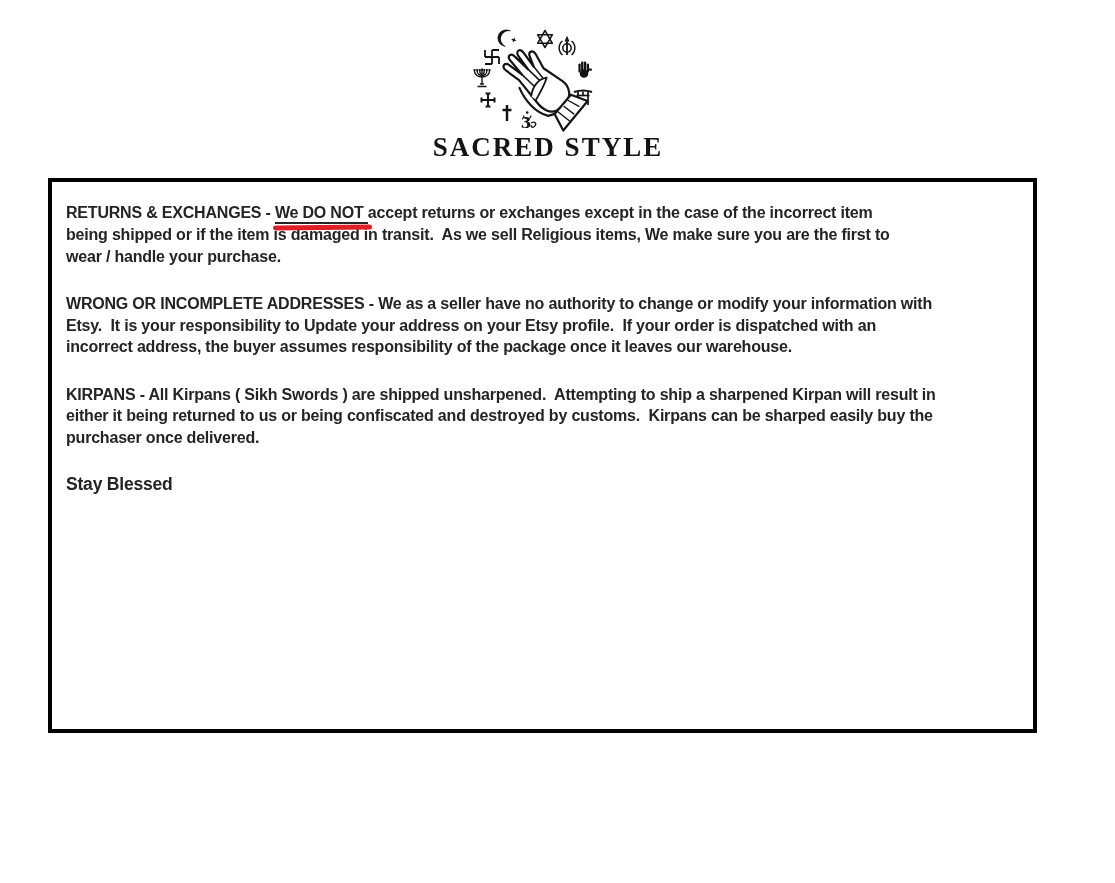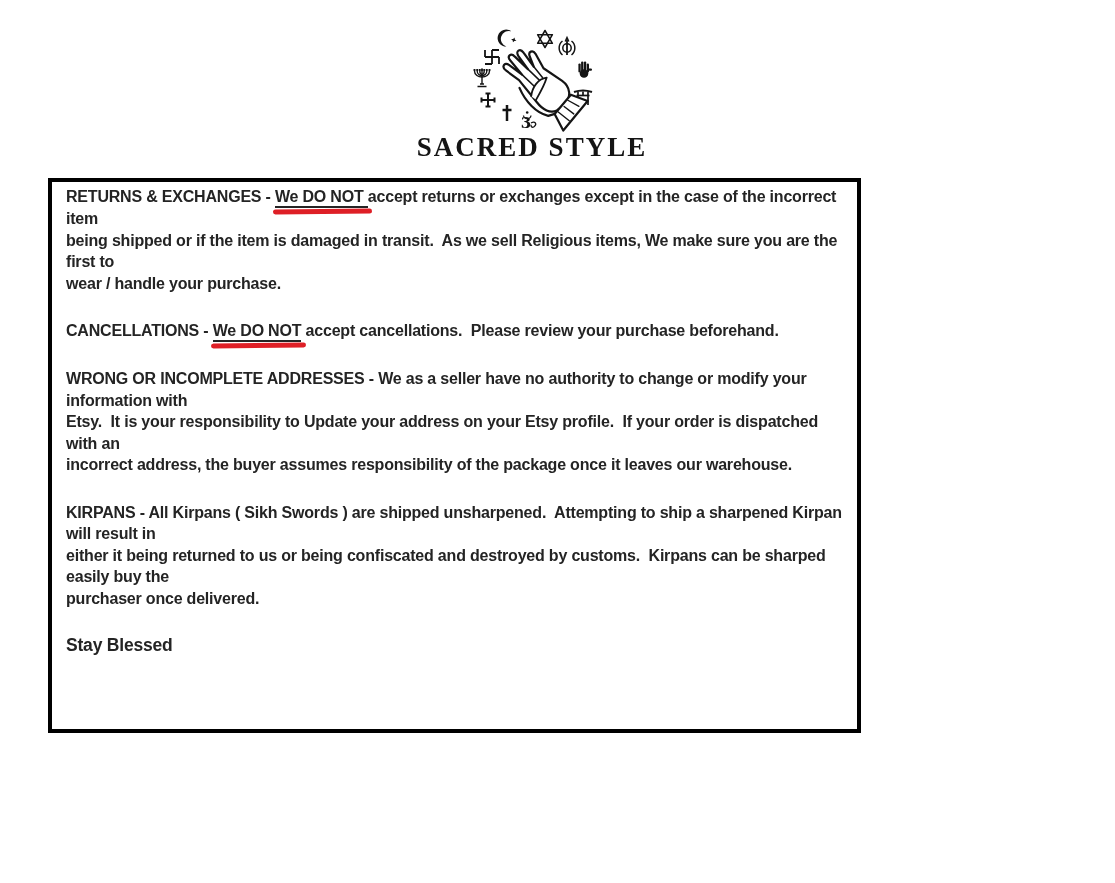--- a/index.html
+++ b/index.html
@@ -9,37 +9,37 @@
     background:#ffffff;
     overflow:hidden;
     font-family:"Liberation Sans",sans-serif;
   }
   
   .logo-art{
     position:absolute;left:455px;top:22px;
     width:170px;height:114px;
   }
   .wordmark{
-    position:absolute;left:352px;top:132px;width:360px;
+    position:absolute;left:368px;top:132px;width:360px;
     text-align:center;
     font-family:"Liberation Serif",serif;
     font-weight:700;
     font-size:27px;line-height:30px;
     letter-spacing:2px;
     color:#141414;
     white-space:nowrap;
   }
   
   .policy-box{
     position:absolute;left:48px;top:178px;
-    width:813px;height:555px;
+    width:989px;height:555px;
     box-sizing:border-box;
     border:4px solid #000;
     background:#fff;
-    padding:4px 6px 0 14px;
+    padding:20px 6px 0 14px;
   }
   .policy-box p{
     margin:0 0 26px 0;
     font-weight:700;
     font-size:16px;
     line-height:21.5px;
     letter-spacing:-0.2px;
     color:#242424;
     white-space:pre-wrap;
   }
@@ -141,21 +141,20 @@
       <path d="M -8 28 L -6 42 M 0 28 L 2 40 M 7 26 L 11 38" fill="none" stroke-width="1.4"></path>
     </g>
   </svg>
 
   <div class="wordmark">SACRED STYLE</div>
 
   <div class="policy-box">
     <p><span>RETURNS &amp; EXCHANGES - </span><span class="redline">We DO NOT </span><span>accept returns or exchanges except in the case of the incorrect item
 being shipped or if the item is damaged in transit.  As we sell Religious items, We make sure you are the first to
 wear / handle your purchase.</span></p>
-    <p><span>CANCELLATIONS - </span><span class="redline">We DO NOT</span><span> accept cancellations.  Please review your purchase beforehand.</span></p>
     <p>WRONG OR INCOMPLETE ADDRESSES - We as a seller have no authority to change or modify your information with
 Etsy.  It is your responsibility to Update your address on your Etsy profile.  If your order is dispatched with an
 incorrect address, the buyer assumes responsibility of the package once it leaves our warehouse.</p>
     <p>KIRPANS - All Kirpans ( Sikh Swords ) are shipped unsharpened.  Attempting to ship a sharpened Kirpan will result in
 either it being returned to us or being confiscated and destroyed by customs.  Kirpans can be sharped easily buy the
 purchaser once delivered.</p>
     <p class="closing">Stay Blessed</p>
   </div>
 
 </div>

